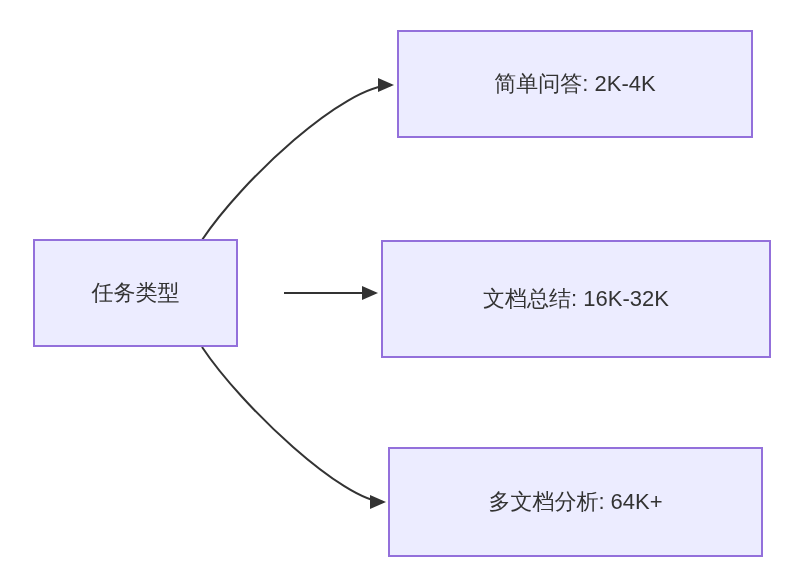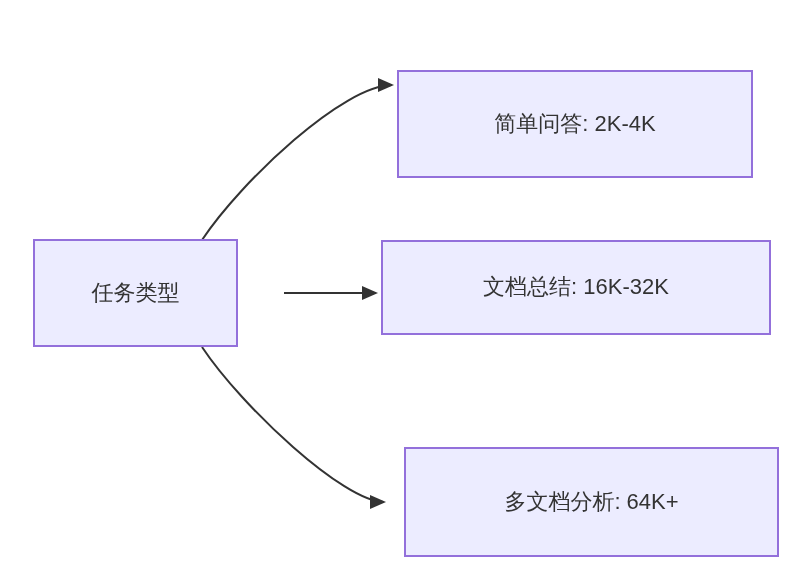--- a/index.html
+++ b/index.html
@@ -43,23 +43,23 @@
     justify-content: center;
     background: var(--node-fill, #ECECFF);
     border: 2px solid var(--node-border, #9370DB);
     color: var(--text, #333333);
     font-size: 22px;
     line-height: 1.2;
     text-align: center;
     white-space: nowrap;
   }
   .node-root   { left: 33px;  top: 239px; width: 205px; height: 108px; }
-  .node-top    { left: 397px; top: 30px;  width: 356px; height: 108px; margin-top: 40px; }
-  .node-middle { left: 381px; top: 240px; width: 390px; height: 95px; }
-  .node-bottom { left: 404px; top: 447px; width: 375px; height: 110px; }
+  .node-top    { left: 397px; top: 30px;  width: 356px; height: 108px; }
+  .node-middle { left: 381px; top: 240px; width: 390px; height: 118px; }
+  .node-bottom { left: 388px; top: 447px; width: 375px; height: 110px; }
 </style>
 </head>
 <body>
 
 <div class="canvas">
 
   <svg class="edges" width="787" height="572" viewBox="0 0 787 572" xmlns="http://www.w3.org/2000/svg">
     <defs>
       <marker id="arrowhead" markerWidth="16" markerHeight="14" refX="14" refY="7" orient="auto" markerUnits="userSpaceOnUse">
         <path d="M0,0 L16,7 L0,14 Z"></path>

